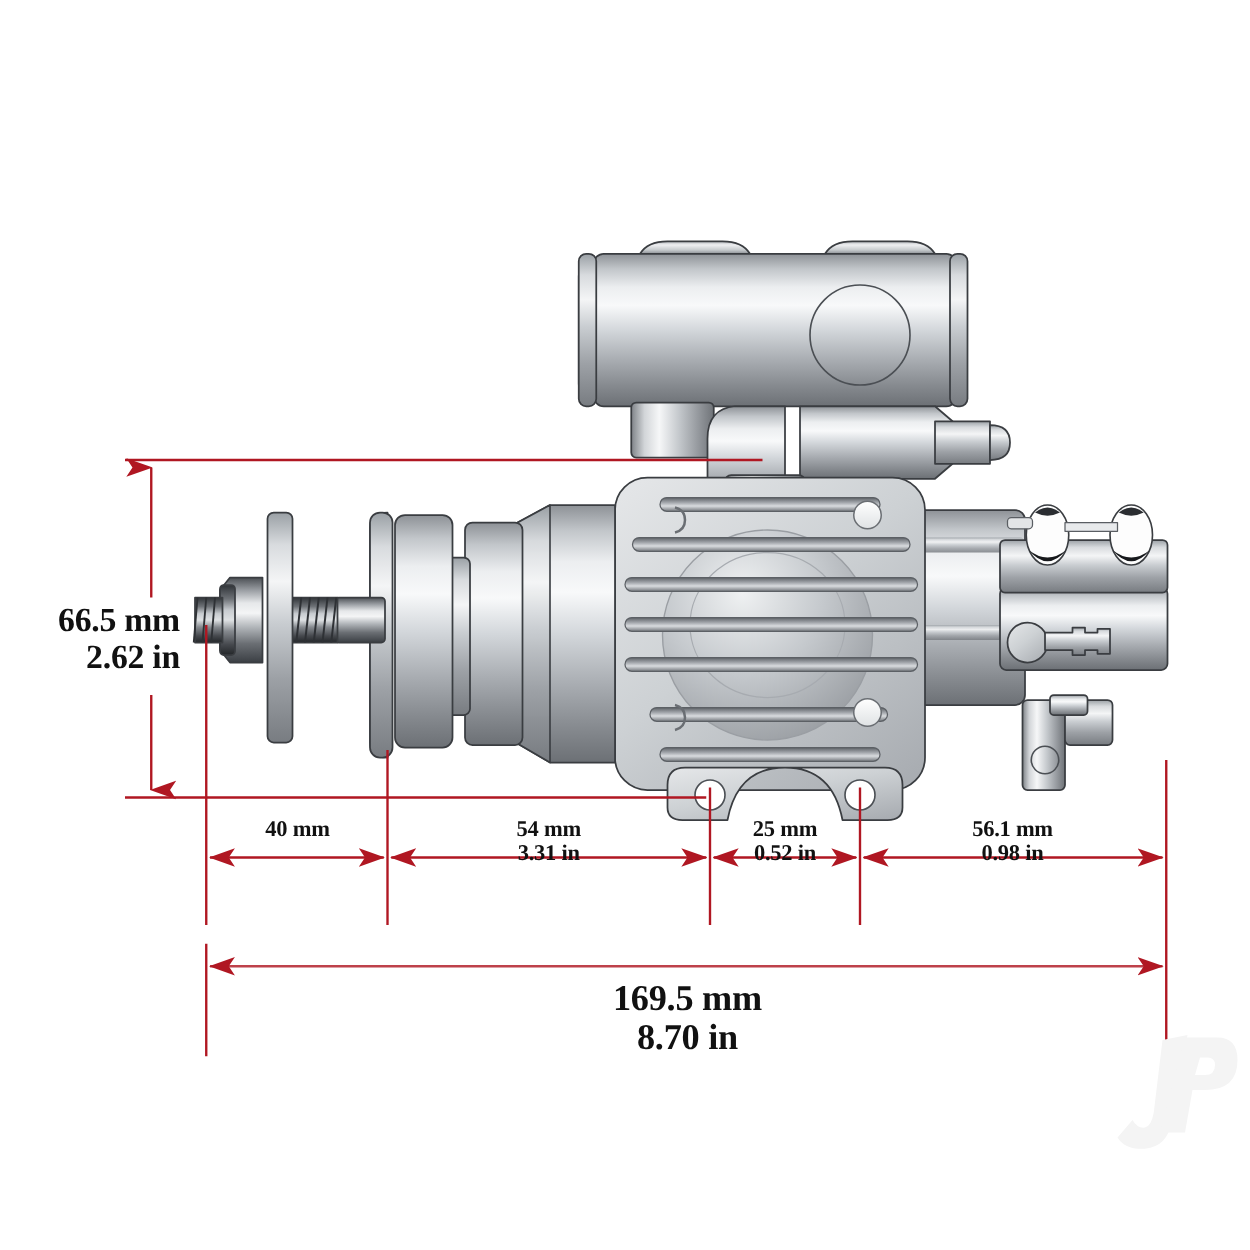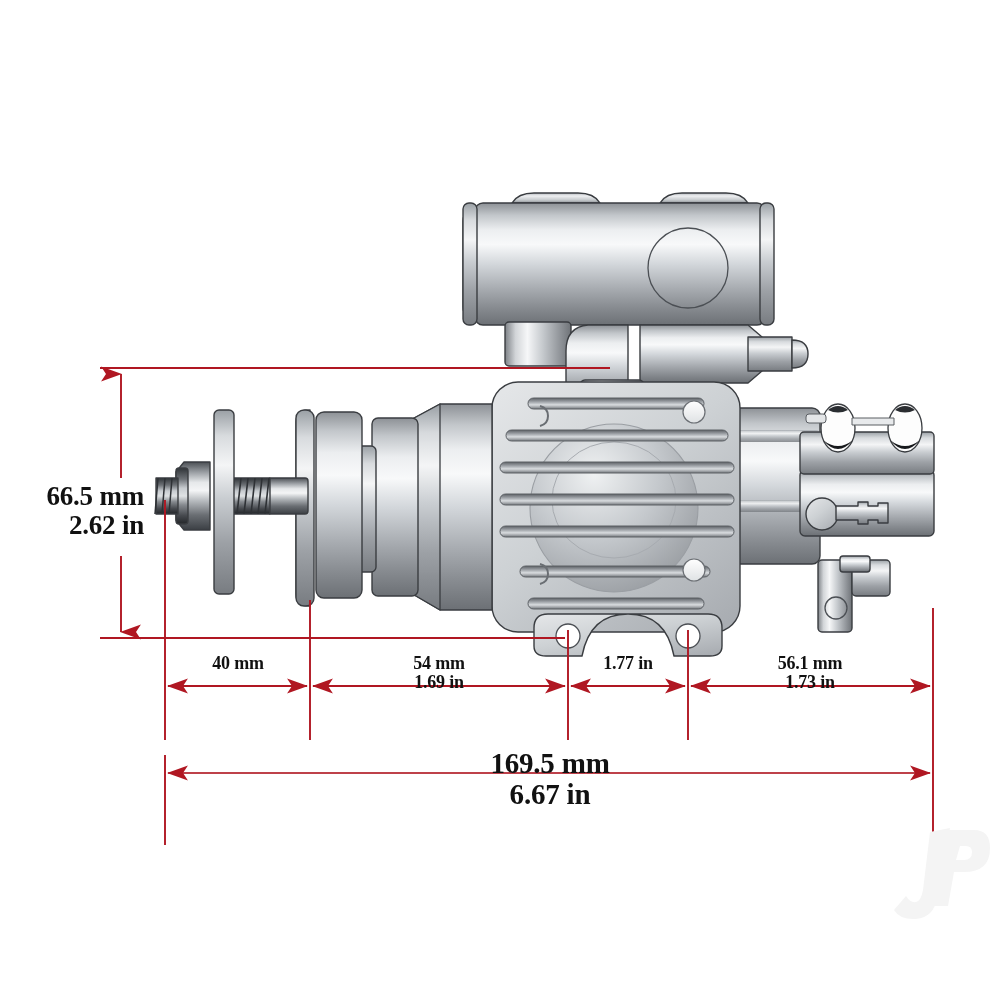--- a/index.html
+++ b/index.html
@@ -340,35 +340,36 @@
     <span class="l1">66.5 mm</span>
     <span class="l2">2.62 in</span>
   </div>
 
   <div class="dimlabel dim-seg" style="left:162px; top:654px; width:152px;">
     <span class="l1">40 mm</span>
   </div>
 
   <div class="dimlabel dim-seg" style="left:352px; top:654px; width:174px;">
     <span class="l1">54 mm</span>
-    <span class="l2">1.69 in</span>
+    <span class="l2">3.31 in</span>
   </div>
 
   <div class="dimlabel dim-seg" style="left:553px; top:654px; width:150px;">
-    <span class="l2">1.77 in</span>
+    <span class="l1">25 mm</span>
+    <span class="l2">0.52 in</span>
   </div>
 
   <div class="dimlabel dim-seg" style="left:718px; top:654px; width:184px;">
     <span class="l1">56.1 mm</span>
-    <span class="l2">1.73 in</span>
-  </div>
-
-  <div class="dimlabel dim-total" style="left:400px; top:748px; width:300px;">
+    <span class="l2">0.98 in</span>
+  </div>
+
+  <div class="dimlabel dim-total" style="left:400px; top:784px; width:300px;">
     <span class="l1">169.5 mm</span>
-    <span class="l2">6.67 in</span>
+    <span class="l2">8.70 in</span>
   </div>
 
   <svg id="jp-logo" viewBox="0 0 104 104">
     <g fill="#f4f4f4">
 
       <path d="M40 8 L60 4 L47 74 Q44 93 26 95 Q10 96 4 86 L16 72 Q20 79 26 78 Q31 77 33 66 z"></path>
 
       <path d="M58 6 L84 6 Q100 6 100 24 Q100 48 74 48 L64 48 L58 82 L38 82 z
                M70 22 L66 36 L74 36 Q82 36 82 28 Q82 22 76 22 z"></path>
     </g>

